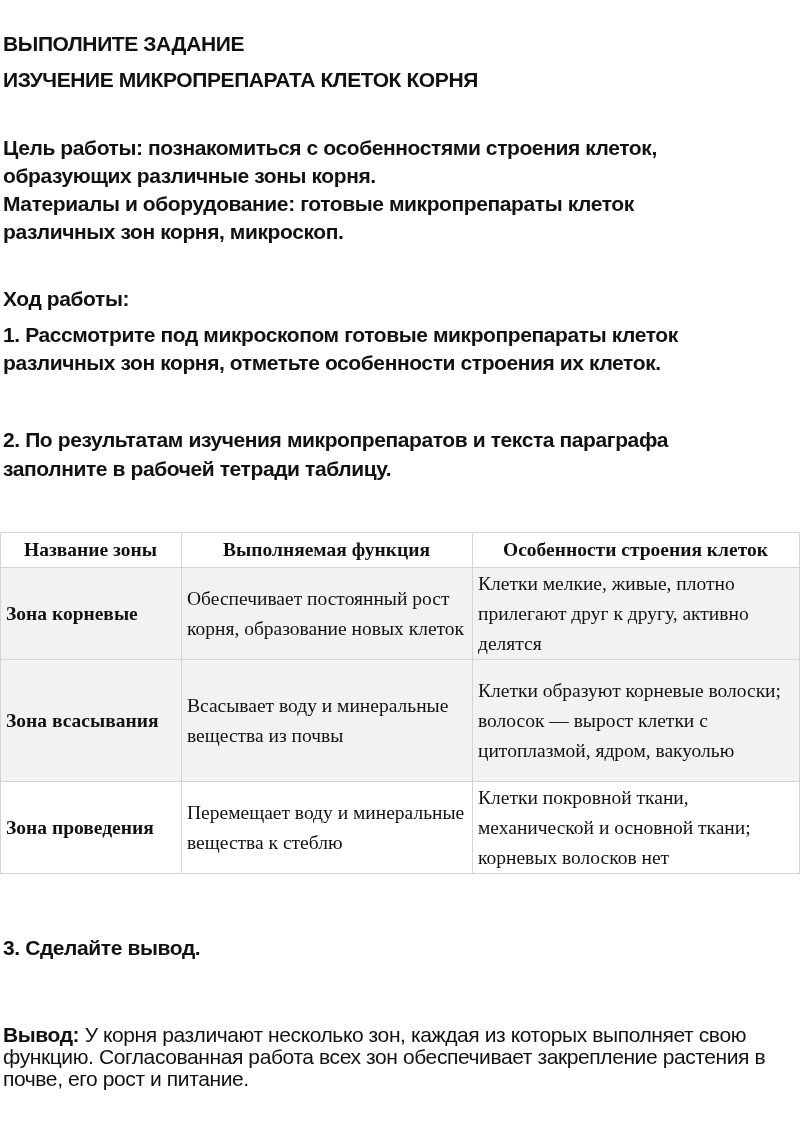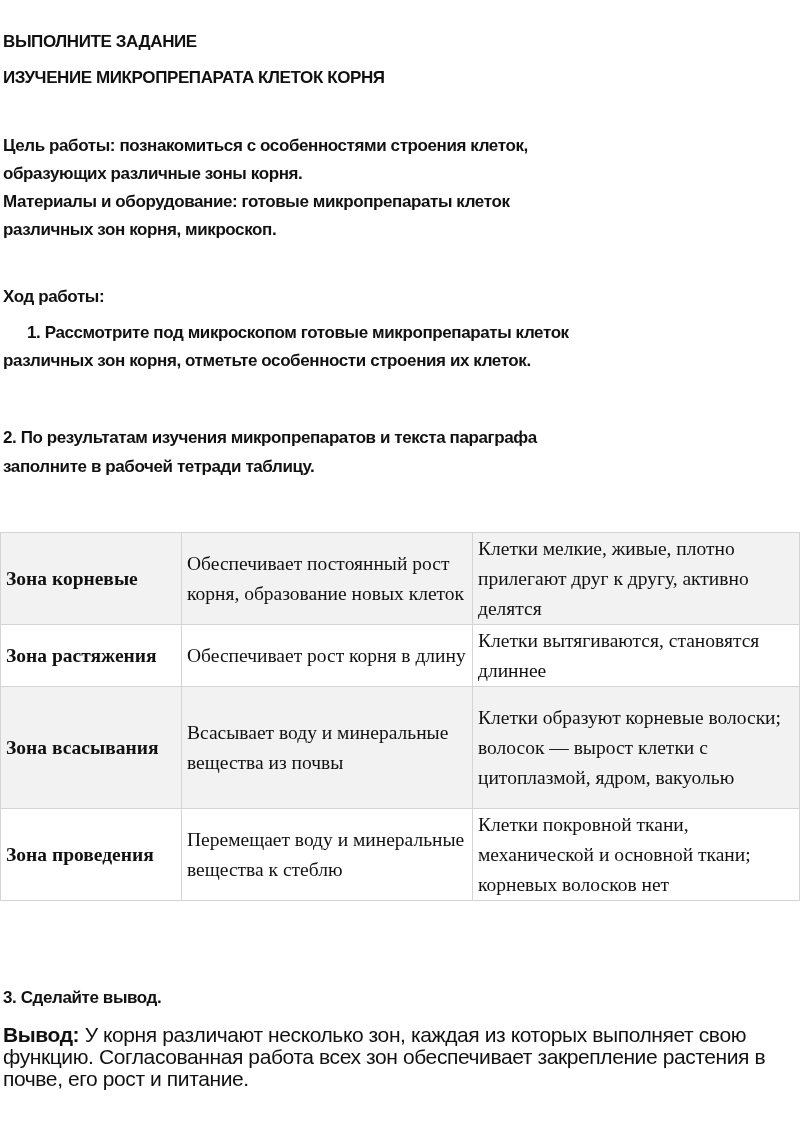--- a/index.html
+++ b/index.html
@@ -1,20 +1,20 @@
 <!DOCTYPE html>
 <html><head>
 <meta charset="utf-8">
 <style>
   html, body { margin: 0; padding: 0; }
   body {
     width: 800px; height: 1136px; background: #ffffff; position: relative; overflow: hidden;
     color: #111; font-family: "Liberation Sans", sans-serif;
   }
-  .sans-b { font-family: "Liberation Sans", sans-serif; font-weight: bold; font-size: 17px; letter-spacing: -0.4px; }
+  .sans-b { font-family: "Liberation Sans", sans-serif; font-weight: bold; font-size: 21px; letter-spacing: -0.4px; }
   .line { position: absolute; left: 3px; white-space: nowrap; }
   table {
     position: absolute; left: 0; top: 532px; width: 800px; border-collapse: collapse;
     font-family: "Liberation Serif", serif; font-size: 19.5px; color: #111;
   }
   td, th { border: 1px solid #d4d4d4; padding: 0 6px 0 5px; vertical-align: middle; line-height: 30px; }
   th { font-weight: bold; text-align: center; height: 34px; }
   td.zone { font-weight: bold; }
   tr.shade td { background: #f2f2f2; }
   .conc { position: absolute; left: 3px; top: 1024px; font-size: 21px; line-height: 22px; width: 795px; letter-spacing: -0.4px; }
@@ -25,49 +25,49 @@
 
 <div class="line sans-b" style="top:32px;">ВЫПОЛНИТЕ ЗАДАНИЕ</div>
 <div class="line sans-b" style="top:68px;">ИЗУЧЕНИЕ МИКРОПРЕПАРАТА КЛЕТОК КОРНЯ</div>
 
 <div class="line sans-b" style="top:136px;">Цель работы: познакомиться с особенностями строения клеток,</div>
 <div class="line sans-b" style="top:164px;">образующих различные зоны корня.</div>
 <div class="line sans-b" style="top:192px;">Материалы и оборудование: готовые микропрепараты клеток</div>
 <div class="line sans-b" style="top:220px;">различных зон корня, микроскоп.</div>
 
 <div class="line sans-b" style="top:287px;">Ход работы:</div>
-<div class="line sans-b" style="top:323px;margin-left:24px;">1. Рассмотрите под микроскопом готовые микропрепараты клеток</div>
+<div class="line sans-b" style="top:323px;">1. Рассмотрите под микроскопом готовые микропрепараты клеток</div>
 <div class="line sans-b" style="top:351px;">различных зон корня, отметьте особенности строения их клеток.</div>
 <div class="line sans-b" style="top:428px;">2. По результатам изучения микропрепаратов и текста параграфа</div>
 <div class="line sans-b" style="top:457px;">заполните в рабочей тетради таблицу.</div>
 
 <table>
   <colgroup>
       <col style="width:181px">
       <col style="width:291px">
       <col>
     </colgroup>
   <tbody>
+      <tr>
+    <th>Название зоны</th>
+    <th>Выполняемая функция</th>
+    <th>Особенности строения клеток</th>
+  </tr>
   <tr class="shade" style="height:92px">
     <td class="zone">Зона корневые</td>
     <td>Обеспечивает постоянный рост корня, образование новых клеток</td>
     <td>Клетки мелкие, живые, плотно прилегают друг к другу, активно делятся</td>
-  </tr>
-  <tr style="height:62px">
-    <td class="zone">Зона растяжения</td>
-    <td>Обеспечивает рост корня в длину</td>
-    <td>Клетки вытягиваются, становятся длиннее</td>
   </tr>
   <tr class="shade" style="height:122px">
     <td class="zone">Зона всасывания</td>
     <td>Всасывает воду и минеральные вещества из почвы</td>
     <td>Клетки образуют корневые волоски; волосок — вырост клетки с цитоплазмой, ядром, вакуолью</td>
   </tr>
   <tr style="height:92px">
     <td class="zone">Зона проведения</td>
     <td>Перемещает воду и минеральные вещества к стеблю</td>
     <td>Клетки покровной ткани, механической и основной ткани; корневых волосков нет</td>
   </tr>
 </tbody>
   </table>
 
-<div class="line sans-b" style="top:988px;">3. Сделайте вывод.</div>
+<div class="line sans-b" style="top:936px;">3. Сделайте вывод.</div>
 <div class="conc"><b>Вывод:</b><span> У корня различают несколько зон, каждая из которых выполняет свою функцию. Согласованная работа всех зон обеспечивает закрепление растения в почве, его рост и питание.</span></div>
 
 </body></html>

